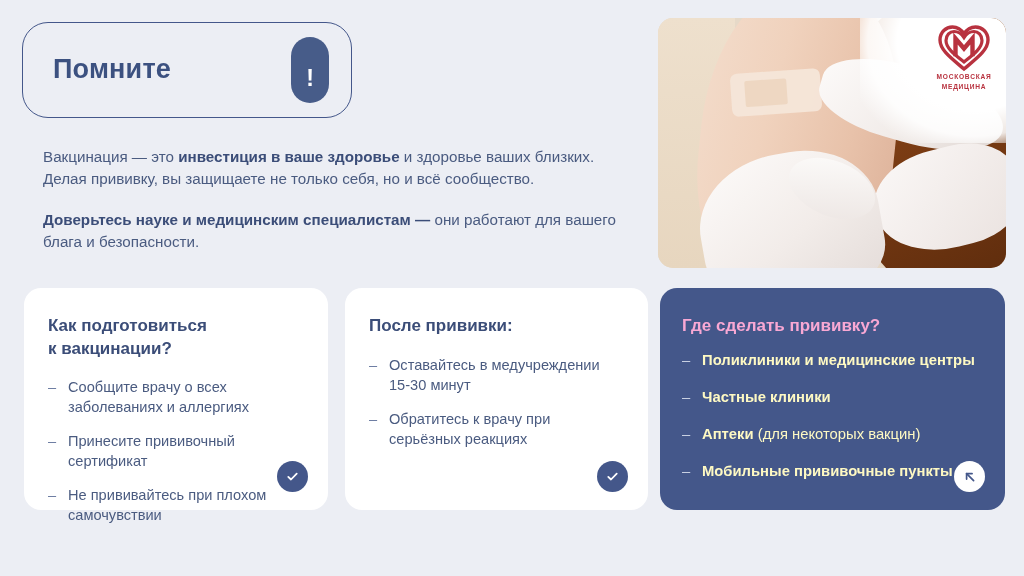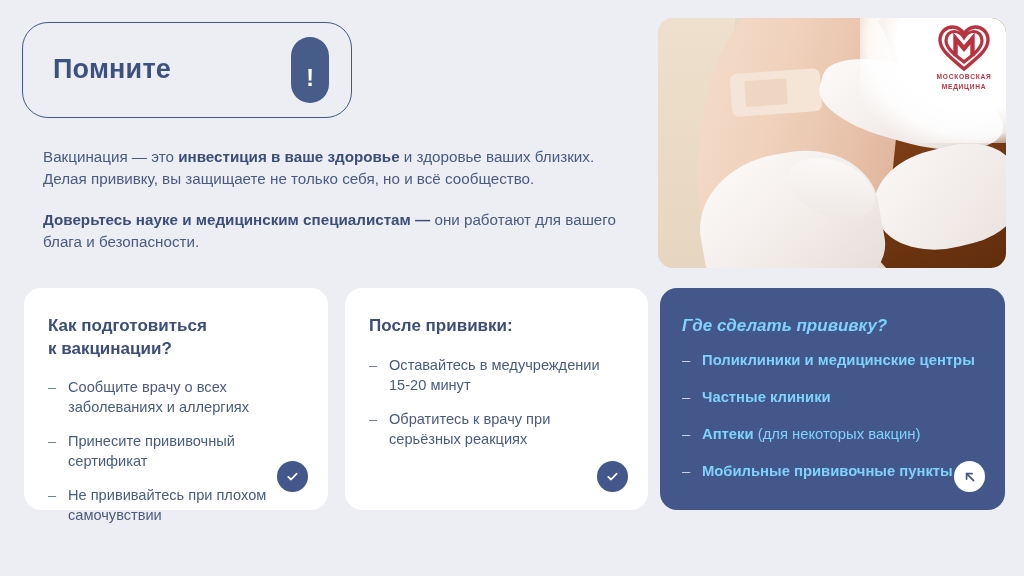--- a/index.html
+++ b/index.html
@@ -213,21 +213,21 @@
     position: absolute;
     left: 0; right: 0;
     top: 26px;
     padding: 0 24px;
     font-size: 17px;
     font-weight: bold;
     line-height: 23px;
     color: #3b4d78;
     white-space: pre-line;
   }
-  .card-dark .card-title { color: #7dd3fc; padding: 0 22px; font-style: italic; }
+  .card-dark .card-title { color: #f9a8d4; padding: 0 22px; }
 
   .card-list {
     position: absolute;
     left: 0; right: 0;
     padding: 0 24px;
     list-style: none;
   }
   #list-prepare { top: 90px; }
   #list-after   { top: 68px; }
   #list-where   { top: 62px; padding: 0 22px; }
@@ -241,21 +241,21 @@
     margin-bottom: 15px;
   }
   .card-list li::before {
     content: "\2013";
     position: absolute;
     left: 0;
     top: 0;
     color: #6e7ea3;
   }
   .card-dark .card-list li {
-    color: #7dd3fc;
+    color: #fef9c3;
     font-size: 14.8px;
     line-height: 20px;
     margin-bottom: 17px;
   }
   .card-dark .card-list li::before { color: #c8d0e2; }
   .card-dark .card-list li b { font-weight: bold; }
   .card-dark .card-list li .reg { font-weight: normal; }
 
   
   .badge {
@@ -324,21 +324,21 @@
     <div class="badge badge-check">
       <svg width="15" height="15" viewBox="0 0 16 16" aria-hidden="true">
         <path d="M3.5 8.4 L6.4 11.2 L12.5 4.9" fill="none" stroke="#ffffff" stroke-width="1.9" stroke-linecap="round" stroke-linejoin="round"></path>
       </svg>
     </div>
   </div>
 
   <div class="card card-light" id="card-after">
     <div class="card-title">После прививки:</div>
     <ul class="card-list" id="list-after">
-      <li>Оставайтесь в медучреждении 15-20 минут</li>
+      <li>Оставайтесь в медучреждении 15-30 минут</li>
       <li>Обратитесь к врачу при серьёзных реакциях</li>
     </ul>
     <div class="badge badge-check">
       <svg width="15" height="15" viewBox="0 0 16 16" aria-hidden="true">
         <path d="M3.5 8.4 L6.4 11.2 L12.5 4.9" fill="none" stroke="#ffffff" stroke-width="1.9" stroke-linecap="round" stroke-linejoin="round"></path>
       </svg>
     </div>
   </div>
 
   <div class="card card-dark" id="card-where">

